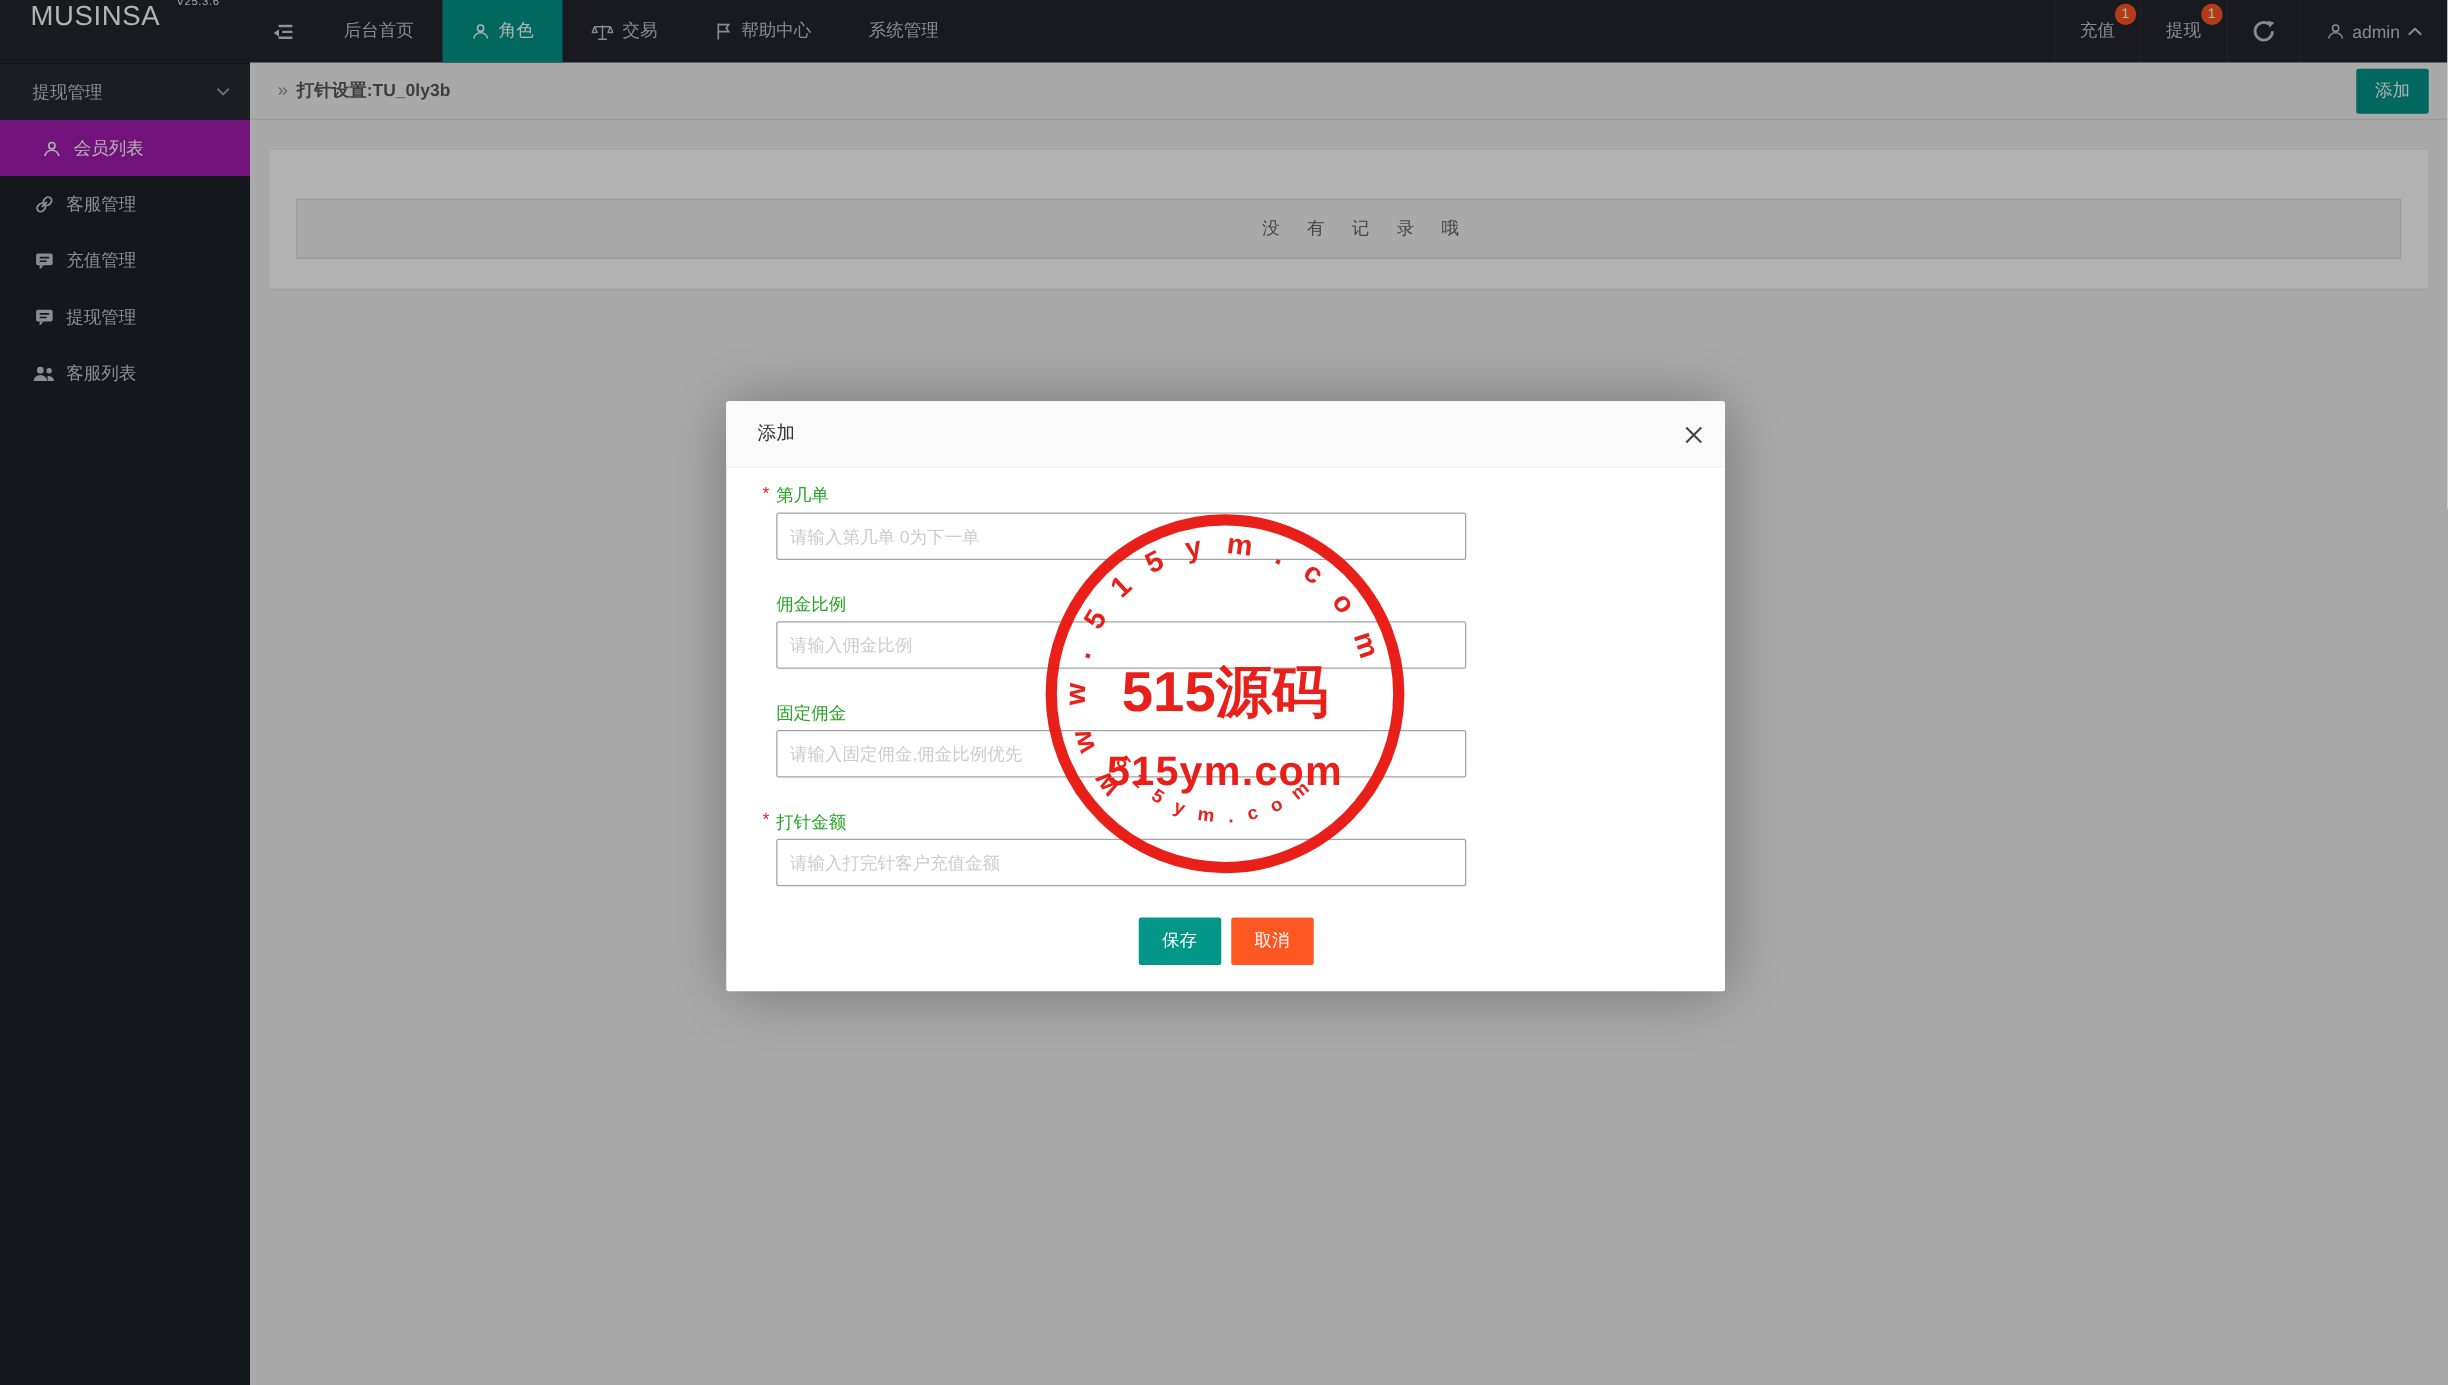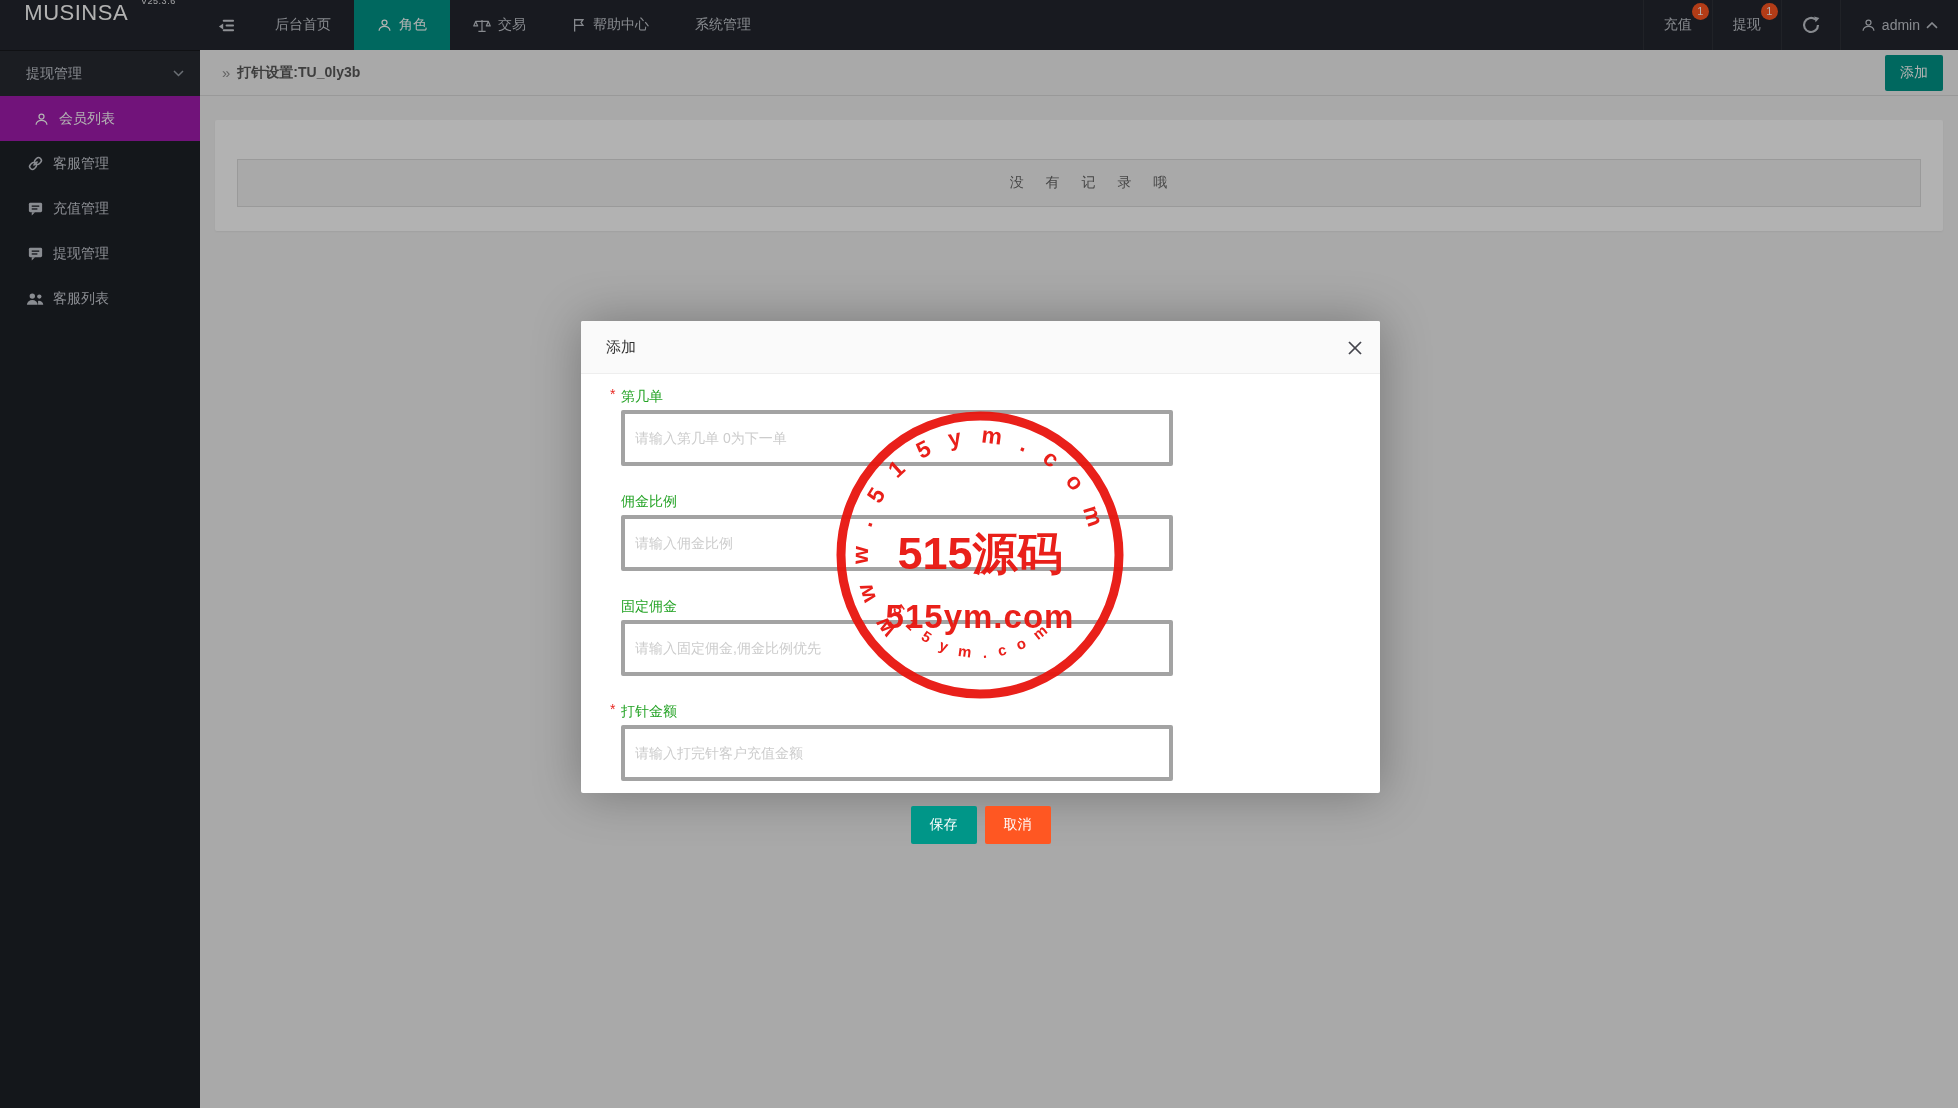--- a/index.html
+++ b/index.html
@@ -37,21 +37,21 @@
 
   
   .overlay{position:absolute;inset:0;background:rgba(0,0,0,0.3);z-index:40;}
   .modal{position:absolute;left:581px;top:321px;width:799px;height:472px;background:#fff;z-index:50;border-radius:2px;box-shadow:1px 1px 50px rgba(0,0,0,.3);box-sizing:border-box;}
   .modal-header{height:53px;line-height:52px;padding:0 80px 0 25px;font-size:15px;color:#333;background:#fafafa;border-bottom:1px solid #eeeeee;border-radius:2px 2px 0 0;position:relative;box-sizing:border-box;}
   .modal-close{position:absolute;right:18px;top:0;height:53px;display:flex;align-items:center;cursor:pointer;}
   .modal-body{padding:12px 40px 0;}
   .field{margin-bottom:25px;}
   .field-label{position:relative;display:inline-block;height:20px;line-height:20px;margin-bottom:4px;margin-left:0;font-size:14px;color:#24a325;}
   .req{color:#e8251f;position:absolute;left:-11px;top:-2px;font-size:14px;}
-  .field input{display:block;width:552px;height:56px;box-sizing:border-box;border:4px solid #a3a3a3;border-radius:2px;padding:0 10px;font-size:14px;color:#c2410c;outline:none;background:#fff;}
+  .field input{display:block;width:552px;height:38px;box-sizing:border-box;border:1px solid #a3a3a3;border-radius:2px;padding:0 10px;font-size:14px;color:#c2410c;outline:none;background:#fff;}
   .field input::placeholder{color:#ccc;}
   .btn-row{display:flex;justify-content:center;gap:8px;margin-top:16px;}
   .btn{height:38px;padding:0 19px;border:none;border-radius:2px;color:#fff;font-size:14px;cursor:pointer;}
   .btn-save{background:#009688;}
   .btn-cancel{background:#ff5722;}
 
   
   .stamp{position:absolute;left:830px;top:405px;z-index:60;opacity:.95;pointer-events:none;}
 
   svg.icon{display:block;}

